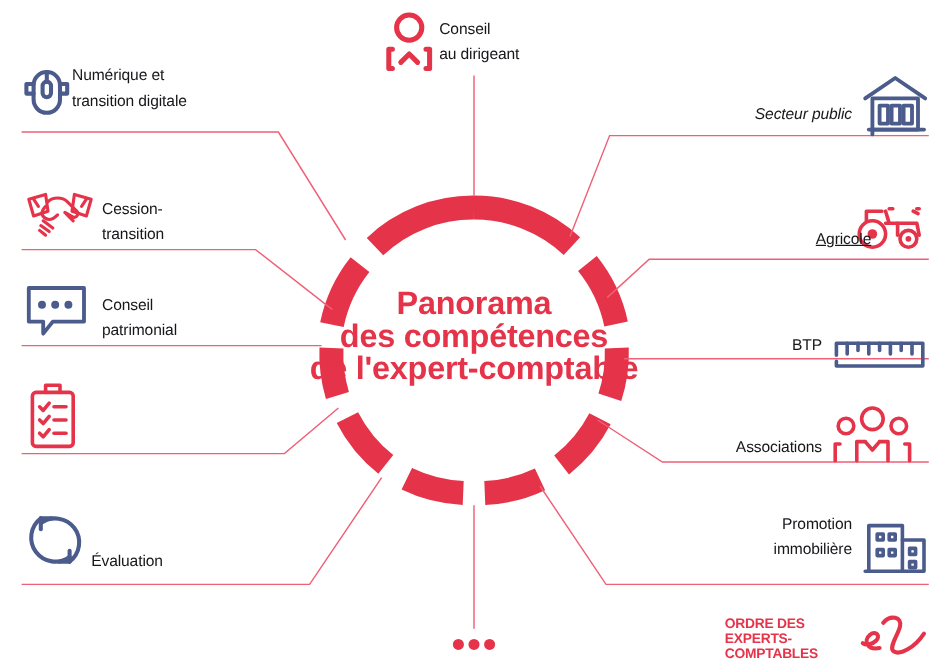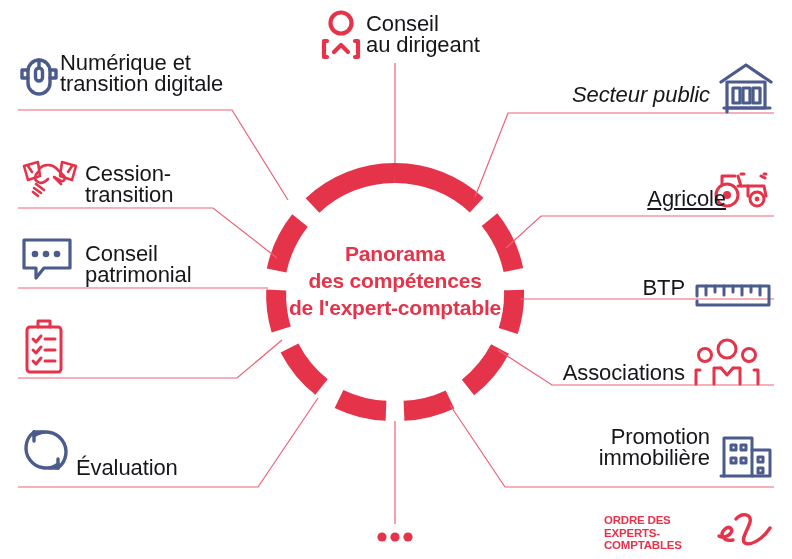--- a/index.html
+++ b/index.html
@@ -9,33 +9,33 @@
     font-family:"Liberation Sans", sans-serif;
     overflow:hidden;
     position:relative;
   }
   #stage{position:absolute;inset:0;width:792px;height:559px;}
   #svglayer{position:absolute;left:0;top:0;width:792px;height:559px;}
 
   .label{
     position:absolute;
     color:#17171b;
-    font-size:22px;
+    font-size:13px;
     line-height:21px;
     letter-spacing:-0.1px;
     white-space:pre-line;
   }
   .label.right{text-align:right;}
 
   .center-title{
     position:absolute;
     left:258px; top:240px; width:274px;
     text-align:center;
     color:#e5334a;
-    font-size:21px;
+    font-size:27px;
     line-height:27px;
     font-weight:bold;
     letter-spacing:-0.2px;
     white-space:pre-line;
   }
 
   .logo{position:absolute;left:604px;top:508px;width:180px;height:44px;}
   .logo-text{
     position:absolute;right:52px;top:6px;
     text-align:left;

